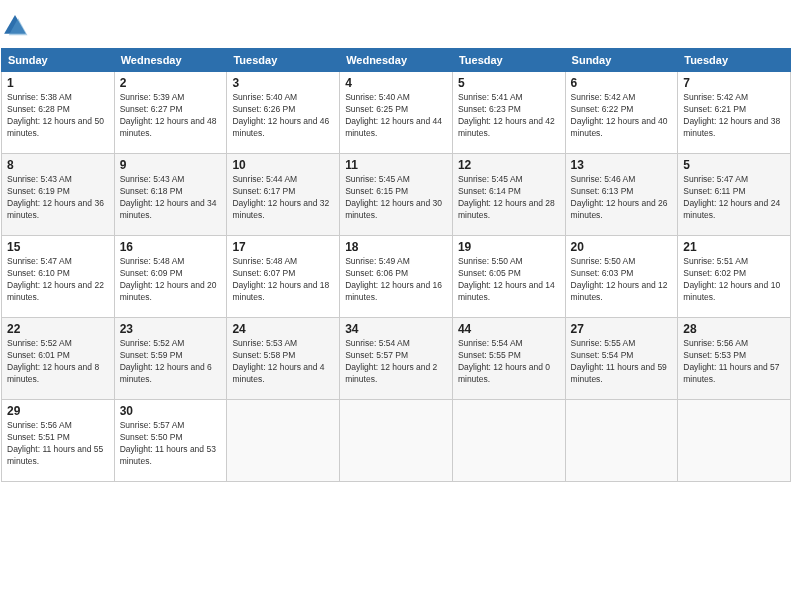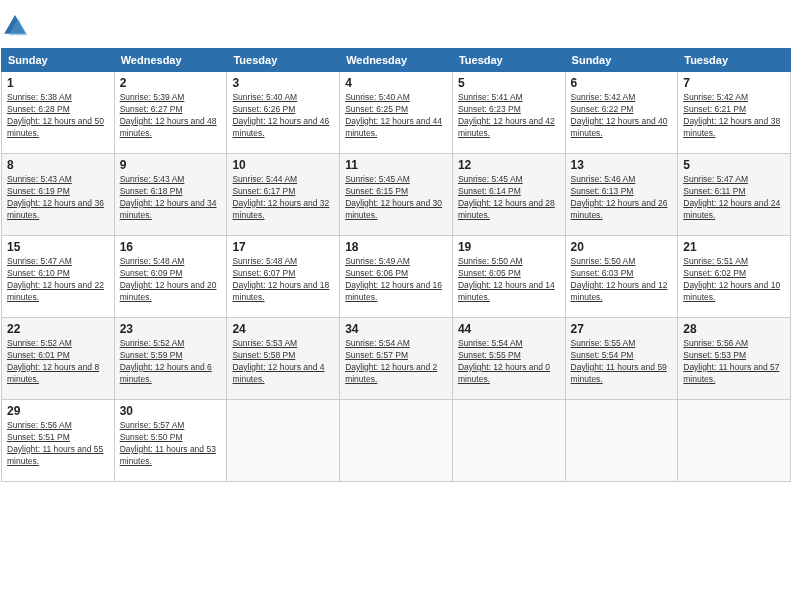--- a/index.html
+++ b/index.html
@@ -79,21 +79,20 @@
       font-size: 12px;
       font-weight: bold;
       color: #222;
       display: block;
       margin-bottom: 2px;
     }
     .day-detail {
       font-size: 8.5px;
       color: #333;
       line-height: 1.4;
-      text-decoration: underline;
     }
     .empty-cell {
       background: #f9f9f9 !important;
     }
   </style>
 </head>
 <body>
 
 <div class="page">
   <div class="header">

